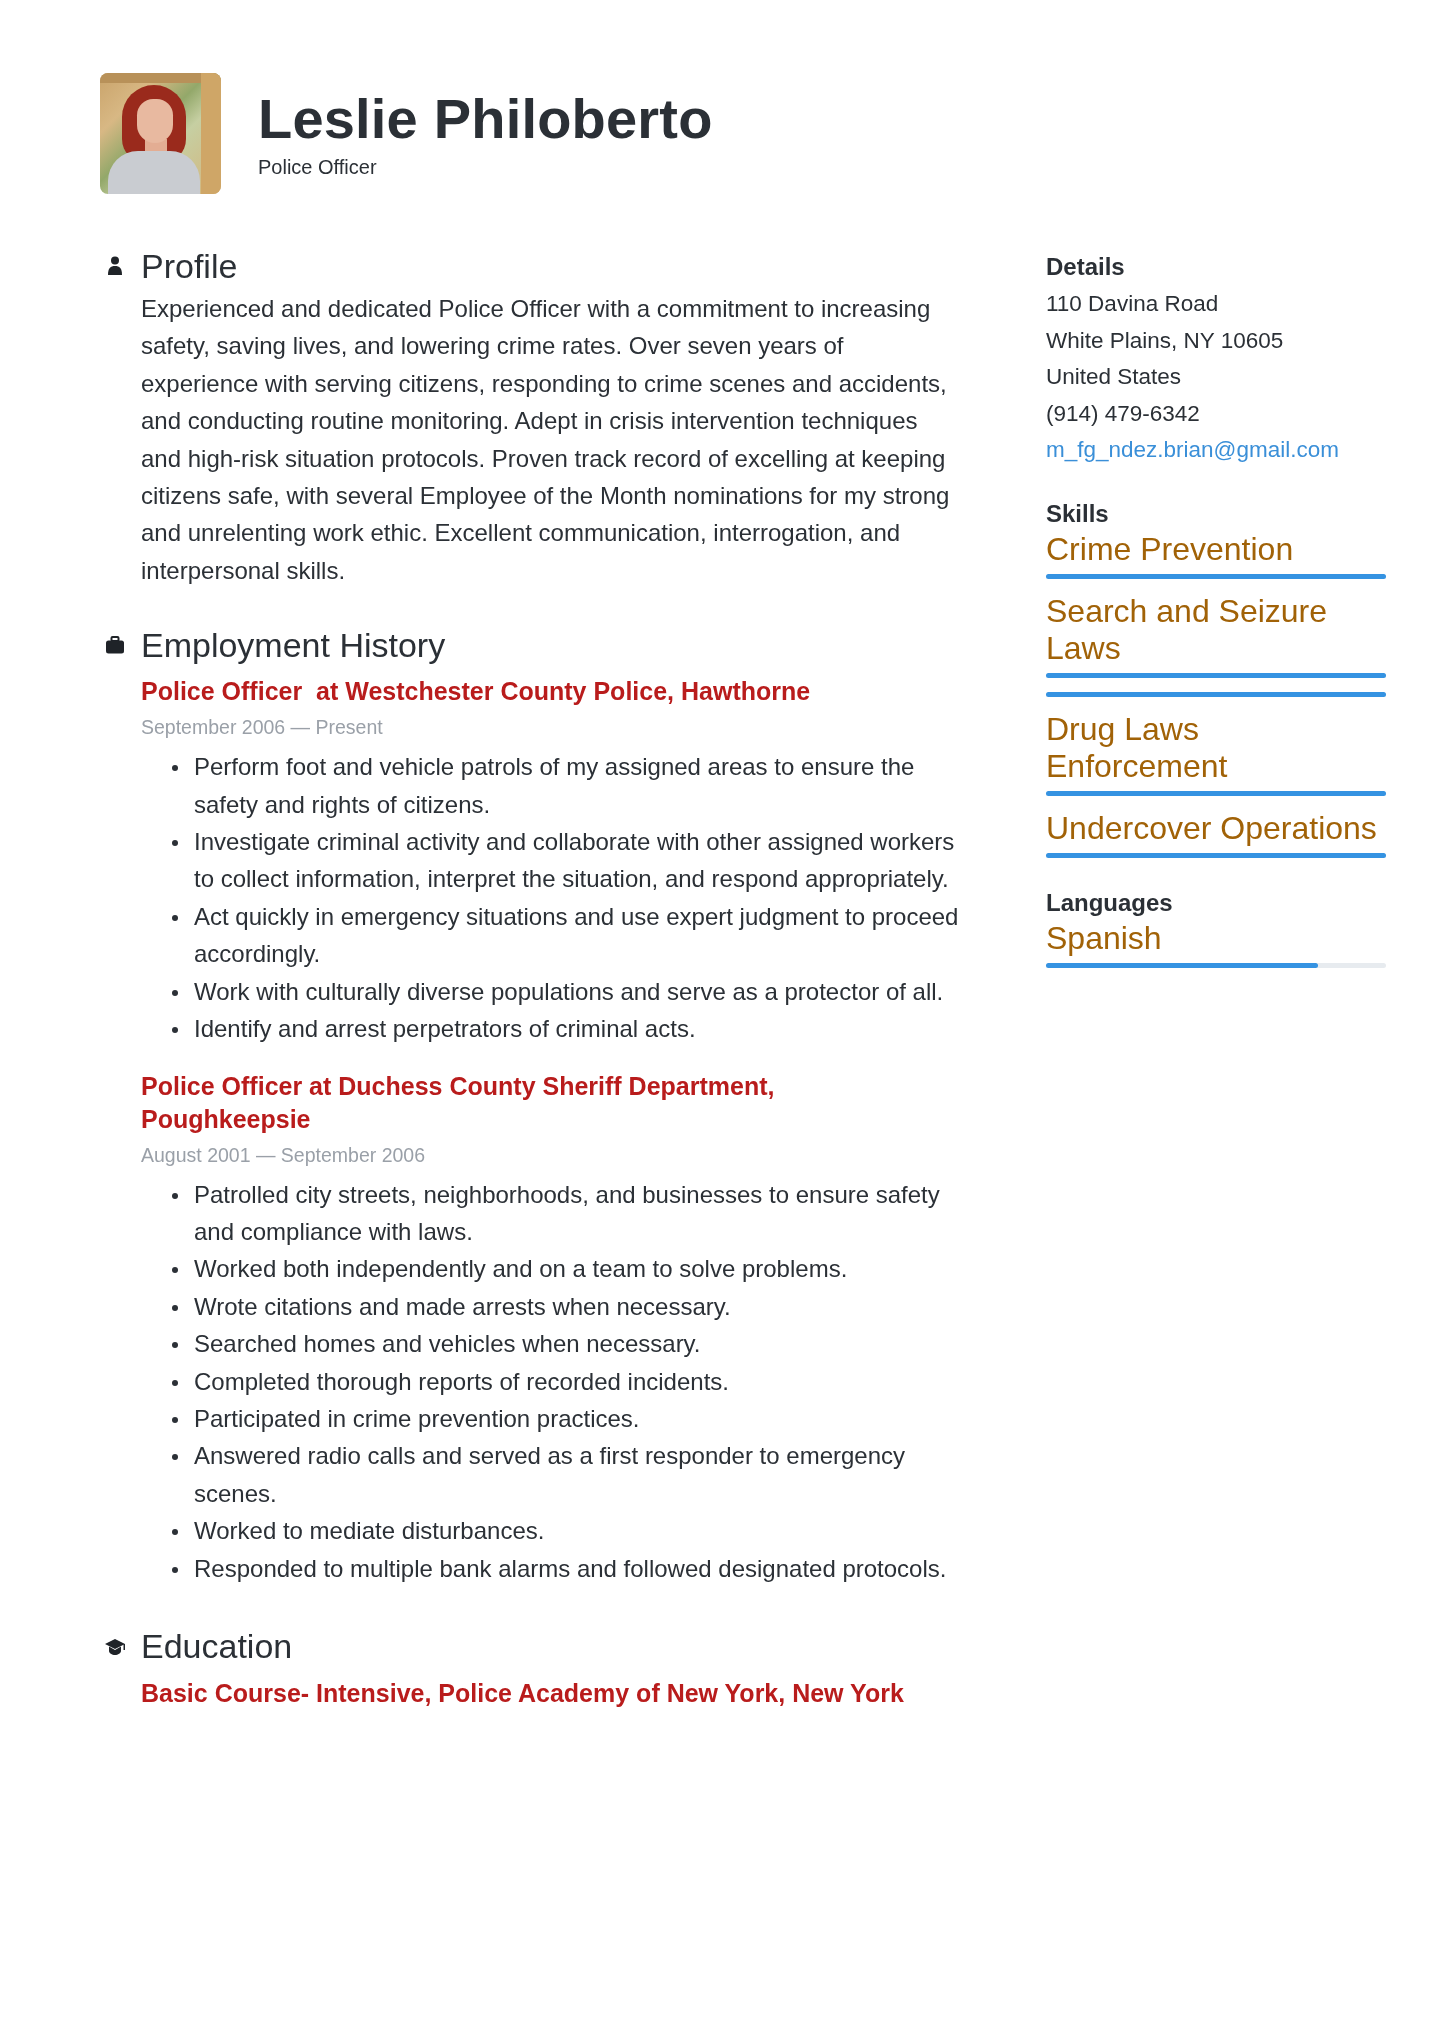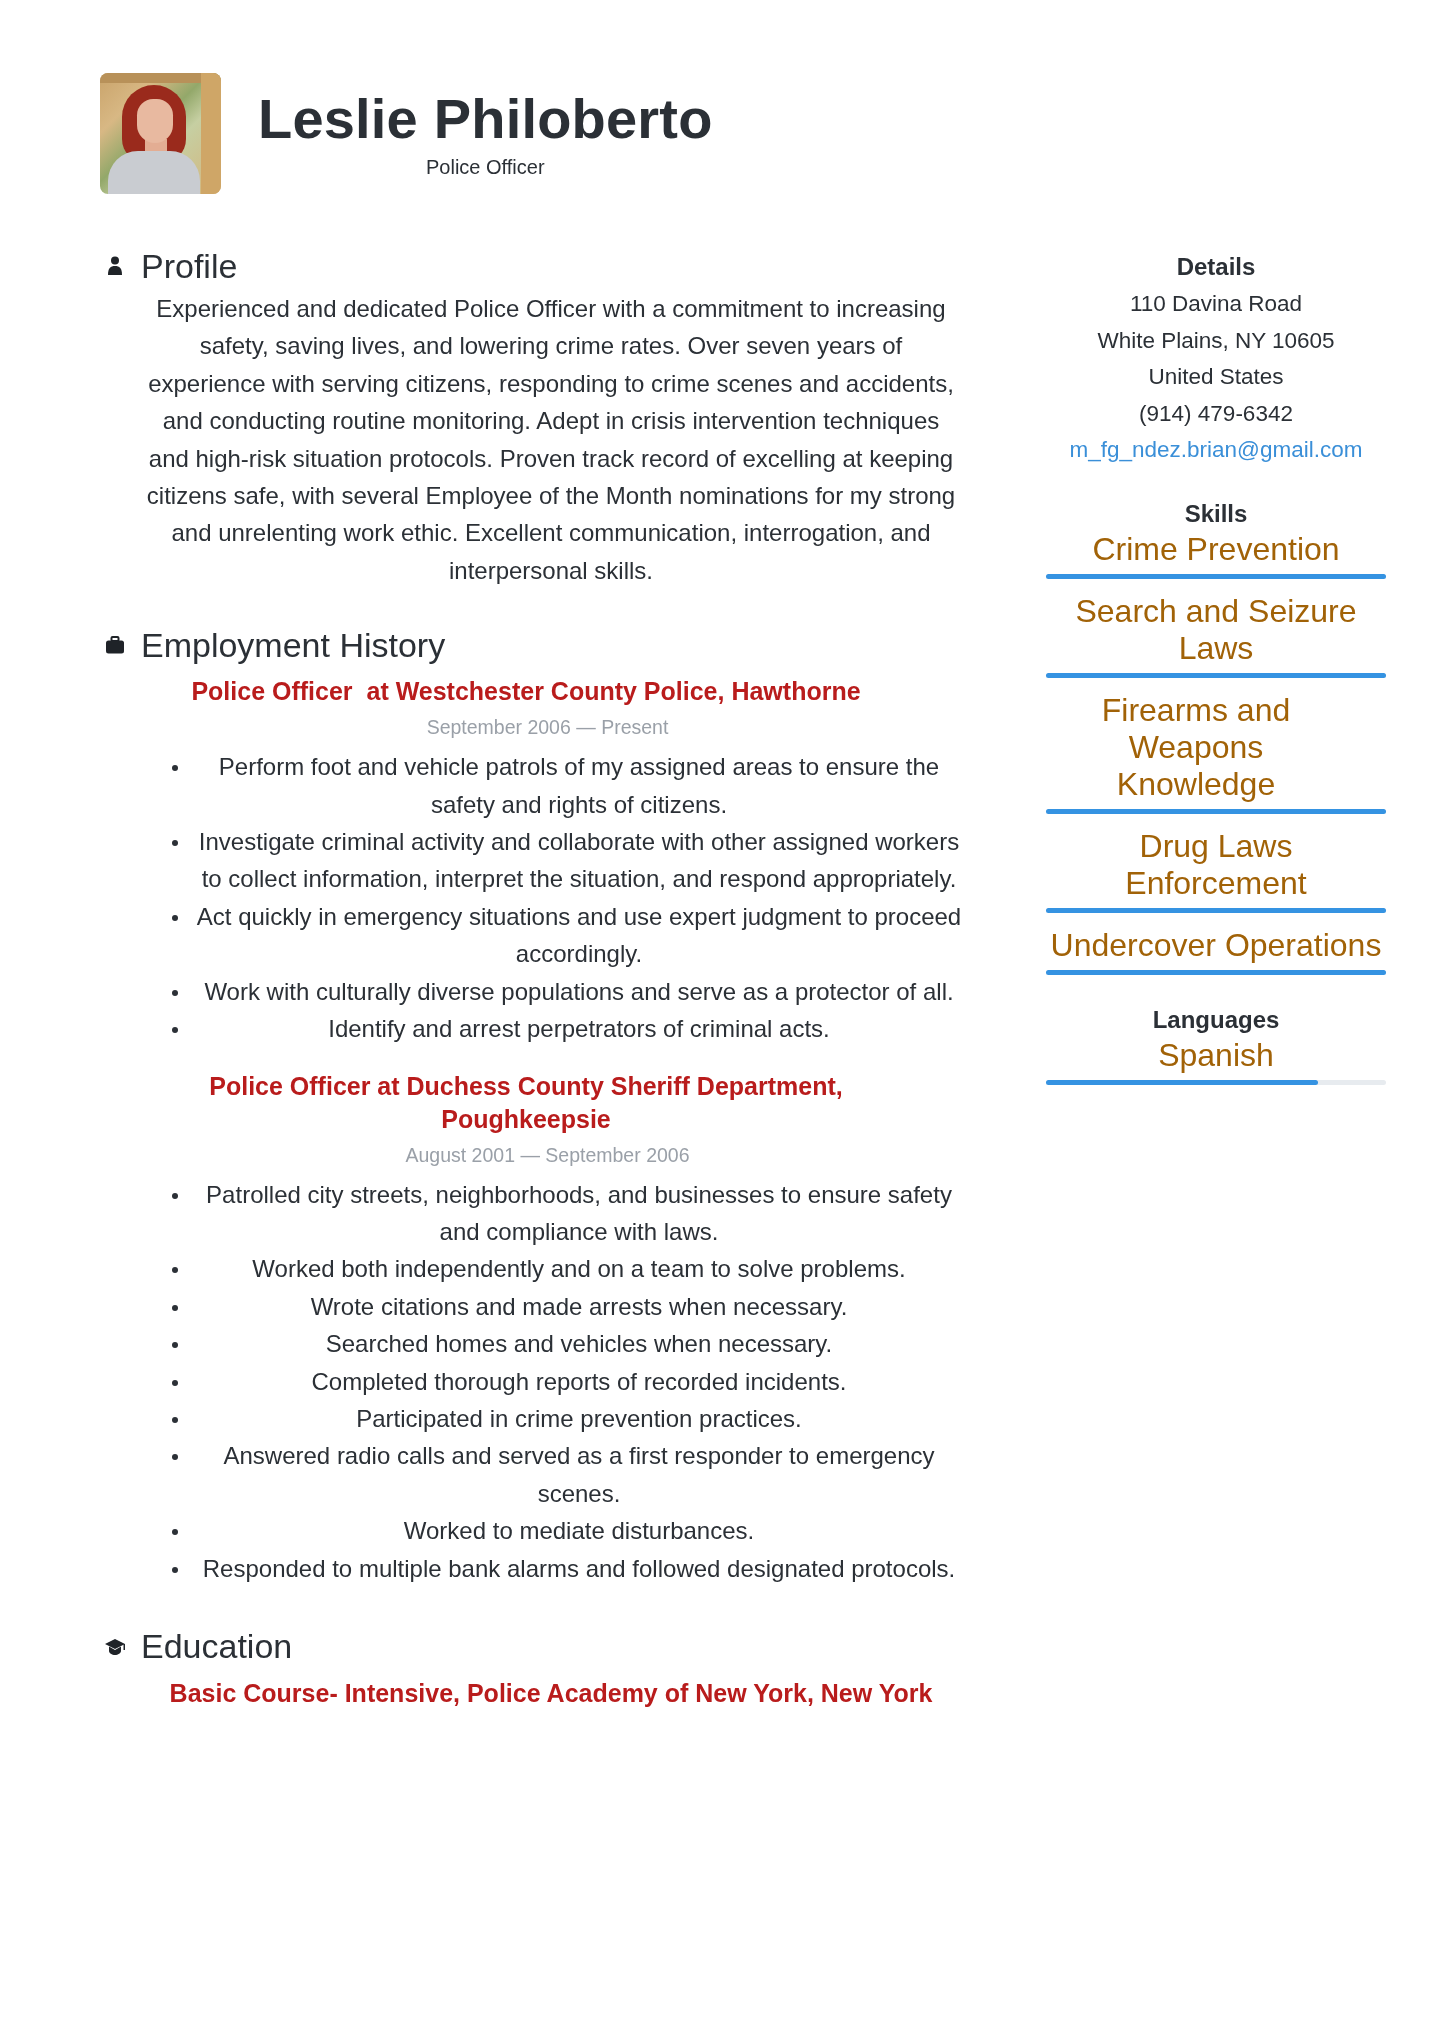--- a/index.html
+++ b/index.html
@@ -3,21 +3,21 @@
   <meta charset="utf-8">
   <style>
     * { box-sizing: border-box; margin: 0; padding: 0; }
     html, body { width: 1440px; height: 2036px; background: #ffffff; }
     body {
       font-family: "Liberation Sans", "DejaVu Sans", sans-serif;
       color: #2b3036;
       position: relative;
       overflow: hidden;
     }
-    .page { position: relative; width: 1440px; height: 2036px; text-align: center; }
+    .page { position: relative; width: 1440px; height: 2036px; }
 
     
     .header { position: absolute; left: 100px; top: 73px; display: flex; align-items: center; }
     .photo {
       width: 121px; height: 121px; border-radius: 8px; overflow: hidden;
       background: linear-gradient(135deg, #c9a36a 0%, #d8b884 25%, #93a86a 45%, #c6cfa2 60%, #d5b37a 100%);
       position: relative; flex: 0 0 auto;
     }
     .photo .frame-r { position:absolute; right:0; top:0; width:20px; height:121px; background:#cfa667; }
     .photo .frame-t { position:absolute; left:0; top:0; width:121px; height:10px; background:#b89159; }
@@ -171,21 +171,20 @@
             <div class="bar-fill" style="width:100%;"></div>
           </div>
       </div>
       <div class="skill">
         <div class="skill-label">Search and Seizure Laws</div>
         <div class="bar">
             <div class="bar-fill" style="width:100%;"></div>
           </div>
       </div>
       <div class="skill">
-        <div class="skill-label" style="width:300px;">Firearms and Weapons Knowledge</div>
         <div class="bar">
             <div class="bar-fill" style="width:100%;"></div>
           </div>
       </div>
       <div class="skill">
         <div class="skill-label">Drug Laws Enforcement</div>
         <div class="bar">
             <div class="bar-fill" style="width:100%;"></div>
           </div>
       </div>

